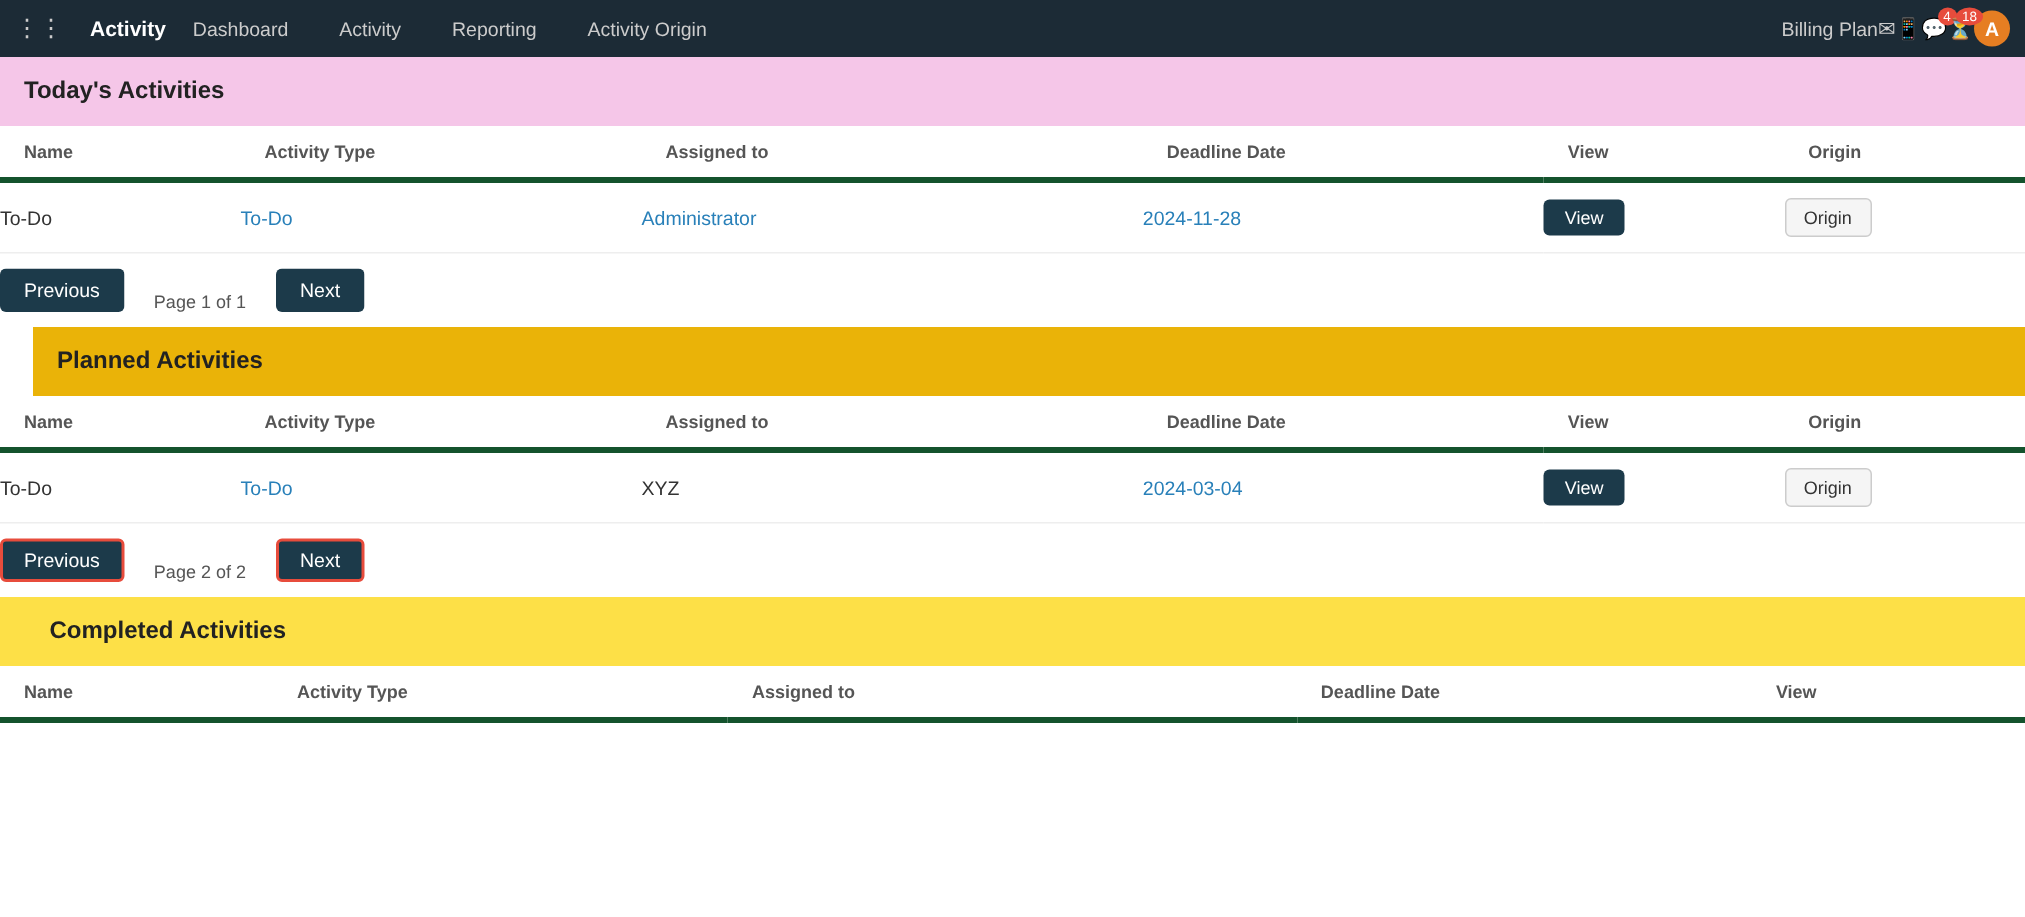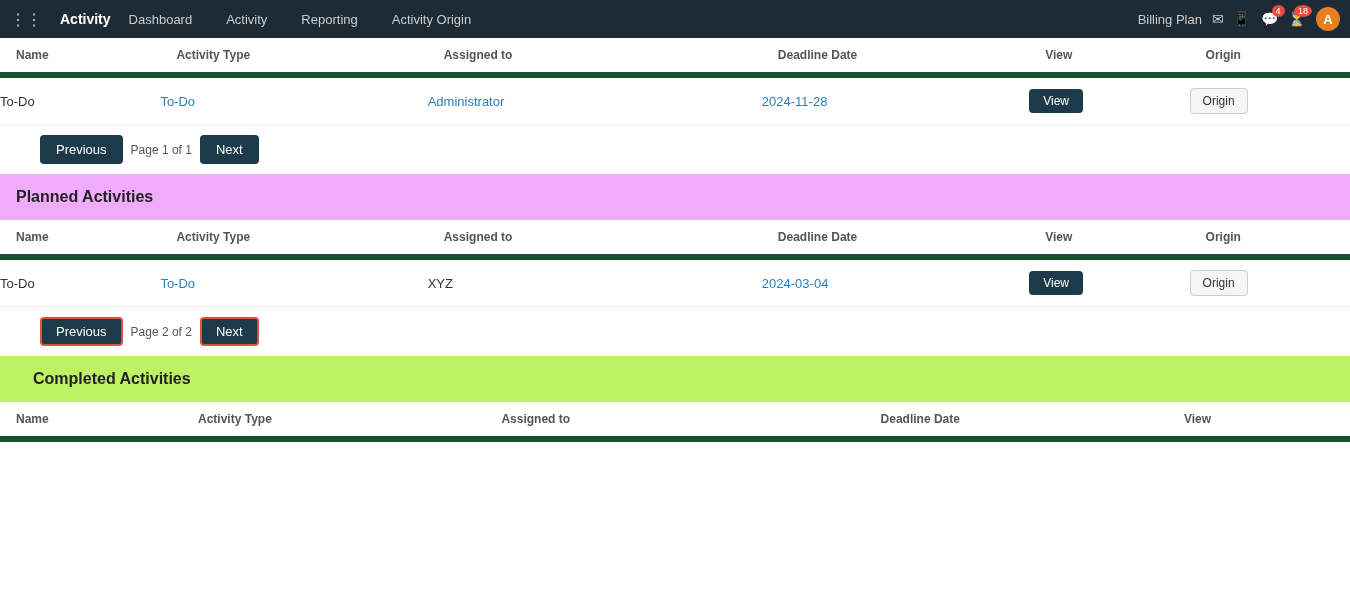--- a/index.html
+++ b/index.html
@@ -11,21 +11,21 @@
       color: #fff;
       display: flex;
       align-items: center;
       height: 38px;
       padding: 0 10px;
       gap: 18px;
     }
     .navbar-brand { font-weight: bold; font-size: 14px; color: #fff; }
     .navbar-links { display: flex; gap: 34px; flex: 1; }
     .navbar-links a { color: #ccc; text-decoration: none; font-size: 13px; cursor: pointer; }
-    .navbar-right { display: flex; align-items: center; gap: 10px; }
+    .navbar-right { display: flex; align-items: center; }
     .navbar-right .billing { font-size: 13px; color: #ccc; }
     .navbar-right .icon-btn {
       color: #ccc; font-size: 14px; cursor: pointer; position: relative;
     }
     .badge {
       background: #e74c3c; color: #fff; border-radius: 50%; font-size: 9px;
       padding: 1px 4px; position: absolute; top: -6px; right: -6px;
     }
     .avatar {
       background: #e67e22; color: #fff; border-radius: 50%;
@@ -37,34 +37,34 @@
     
     .content { padding: 0; }
 
     
     .section-header {
       padding: 14px 16px;
       font-size: 16px;
       font-weight: 600;
     }
     .section-header.today { background: #f5c6e8; color: #222; }
-    .section-header.planned { background: #f0abfc; color: #222; }
-    .section-header.completed { background: #bef264; color: #222; padding-left: 33px; }
+    .section-header.planned { background: #eab308; color: #222; margin-left: 22px; }
+    .section-header.completed { background: #fde047; color: #222; padding-left: 33px; }
 
     
     .activity-table {
       width: 100%;
       border-collapse: collapse;
     }
     .activity-table th {
       text-align: left;
       padding: 10px 16px;
       font-weight: 600;
       font-size: 12px;
-      border-bottom: 6px solid #14532d;
+      border-bottom: 4px solid #14532d;
       color: #555;
     }
     .activity-table td {
       padding: 10px 0;
       border-bottom: 1px solid #eee;
       font-size: 13px;
     }
     .activity-table tr:last-child td { border-bottom: 1px solid #eee; }
 
     .link-text { color: #2980b9; cursor: pointer; }
@@ -85,24 +85,23 @@
       border: 1px solid #ccc;
       padding: 5px 12px;
       border-radius: 4px;
       cursor: pointer;
       font-size: 12px;
     }
 
     
     .pagination {
       display: flex;
-      align-items: center;
-      gap: 8px;
+      align-items: flex-end;
+      gap: 20px;
       padding: 10px 0 10px 0;
-      margin-left: 40px;
     }
     .btn-prev, .btn-next {
       padding: 5px 14px;
       border-radius: 4px;
       cursor: pointer;
       font-size: 13px;
       font-weight: 500;
     }
     .btn-prev {
       background: #1c3a4a;
@@ -159,20 +158,21 @@
       ⏳
       <span class="badge">18</span>
     </span>
     <div class="avatar">A</div>
   </div>
 </nav>
 
 <div class="content">
 
   <div class="section-block">
+    <div class="section-header today">Today's Activities</div>
     <table class="activity-table">
       <thead>
         <tr>
           <th class="col-name">Name</th>
           <th class="col-type">Activity Type</th>
           <th class="col-assigned">Assigned to</th>
           <th class="col-deadline">Deadline Date</th>
           <th class="col-view">View</th>
           <th class="col-origin">Origin</th>
         </tr>

